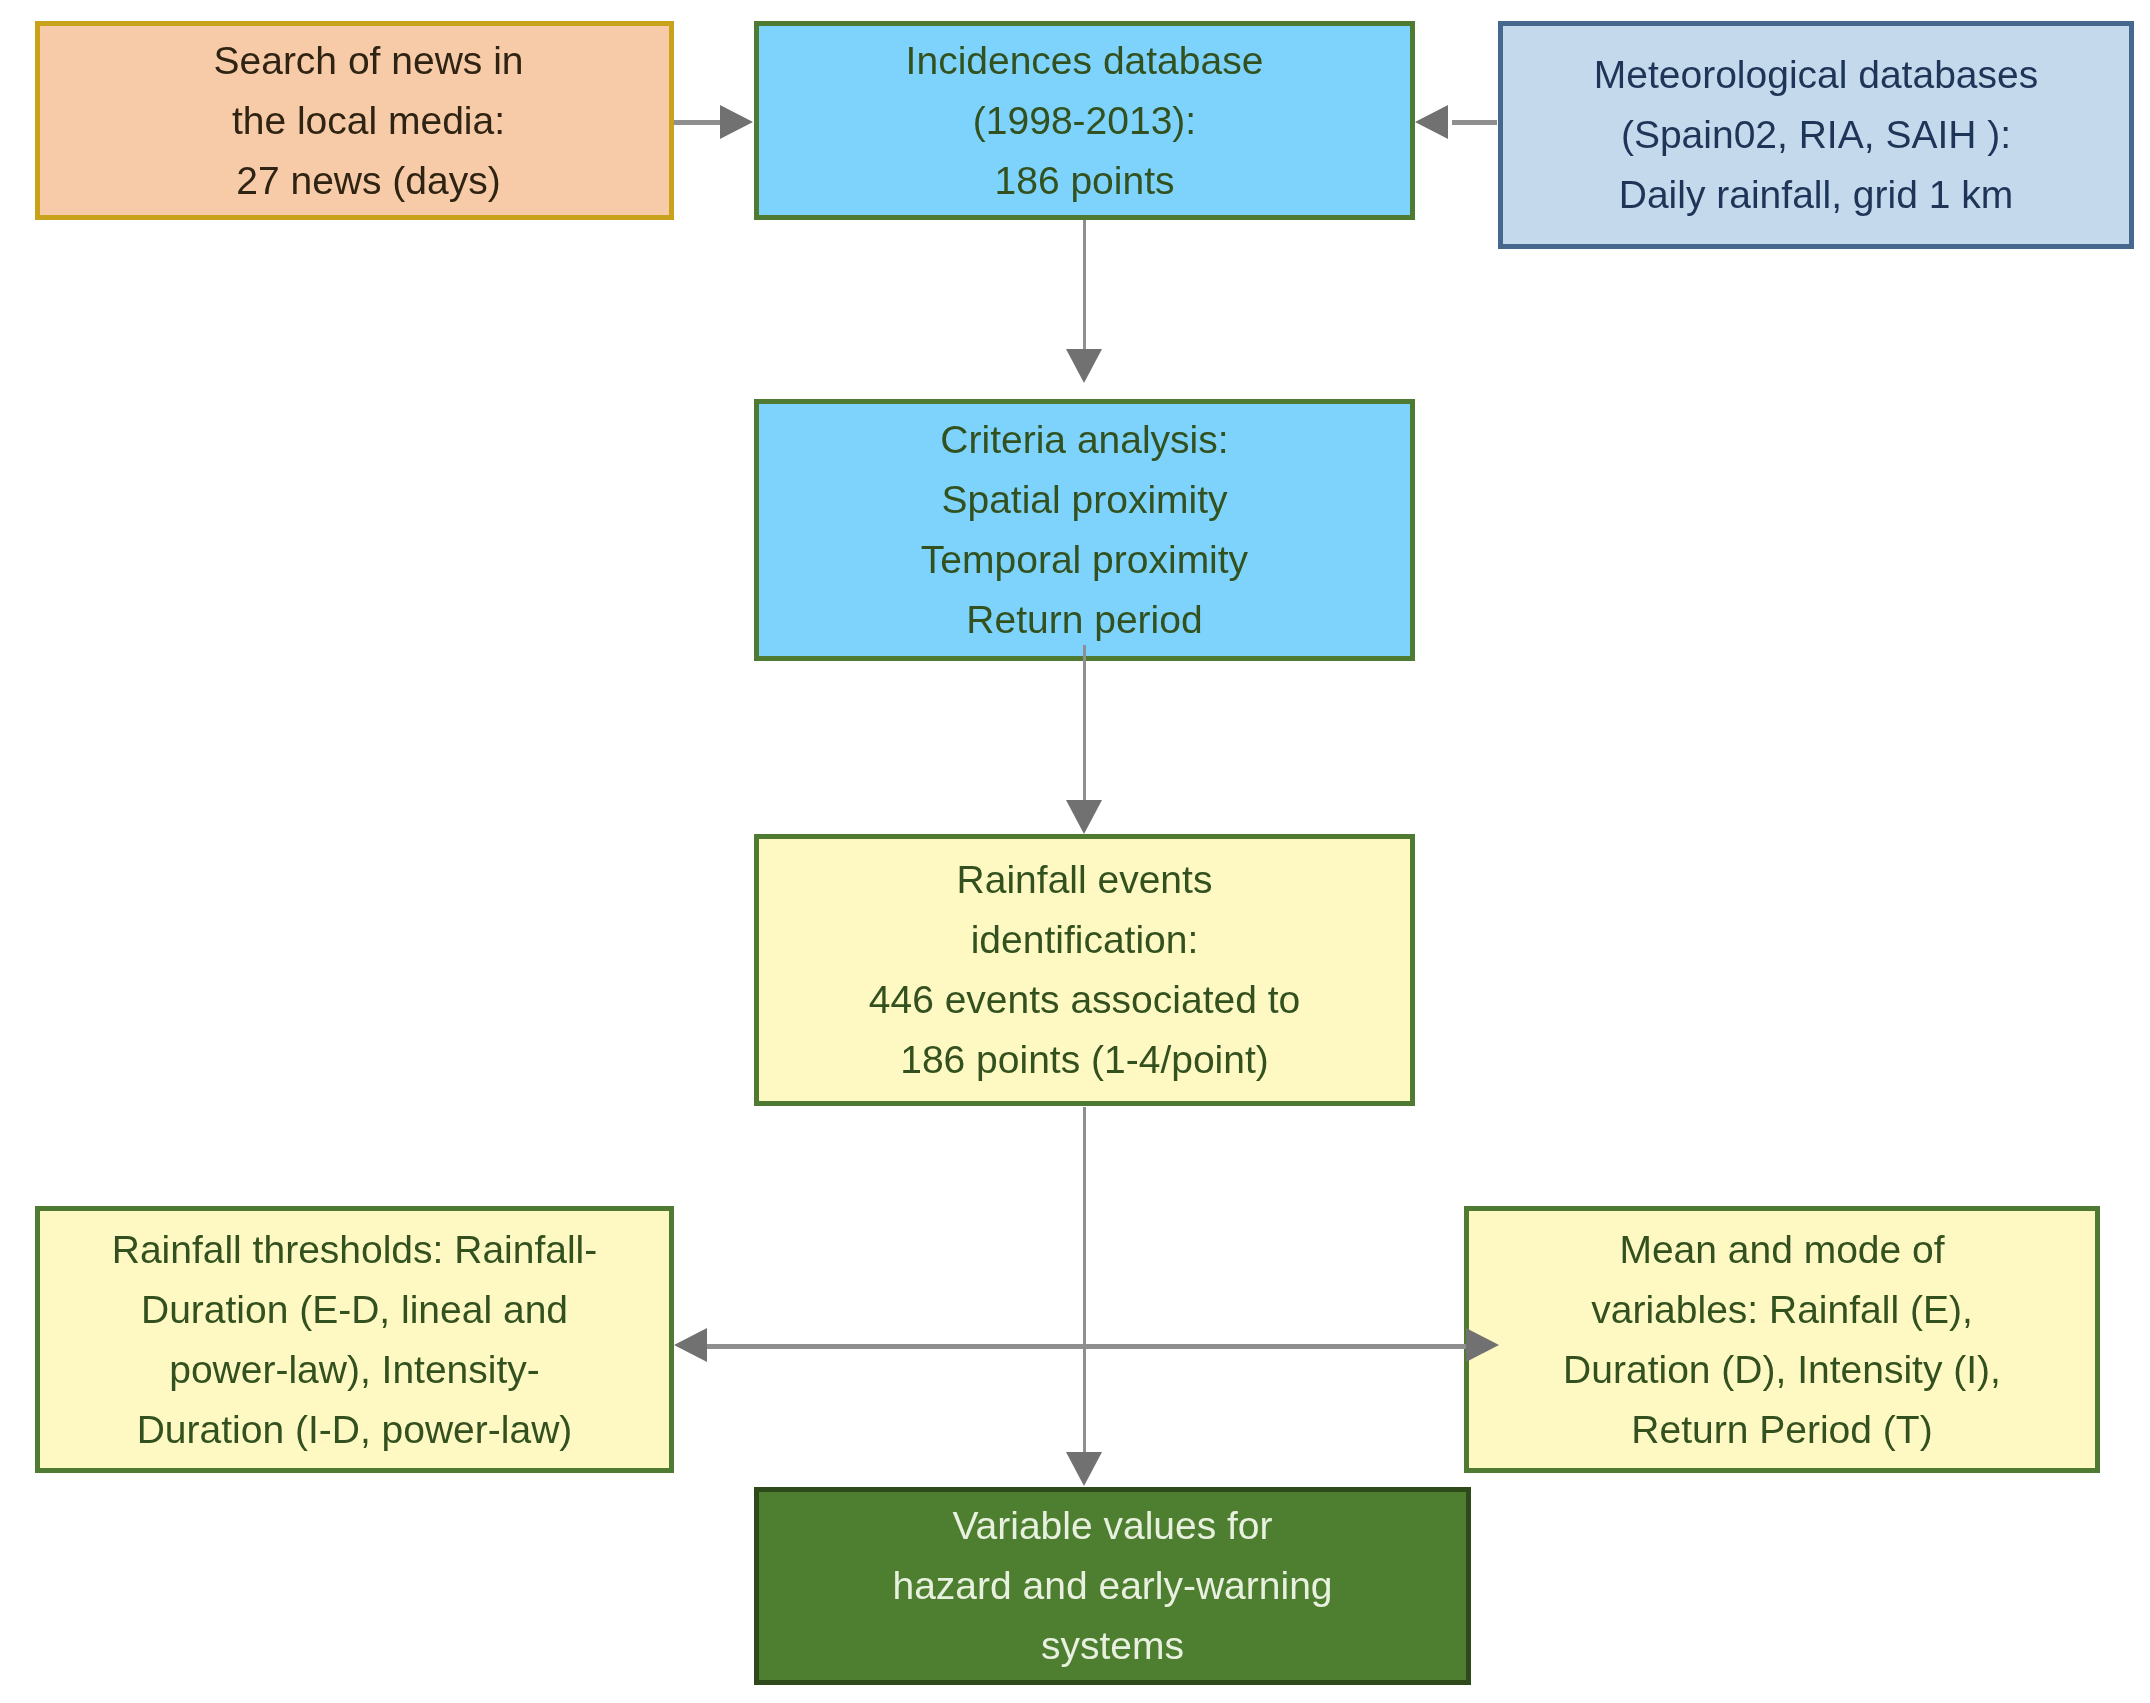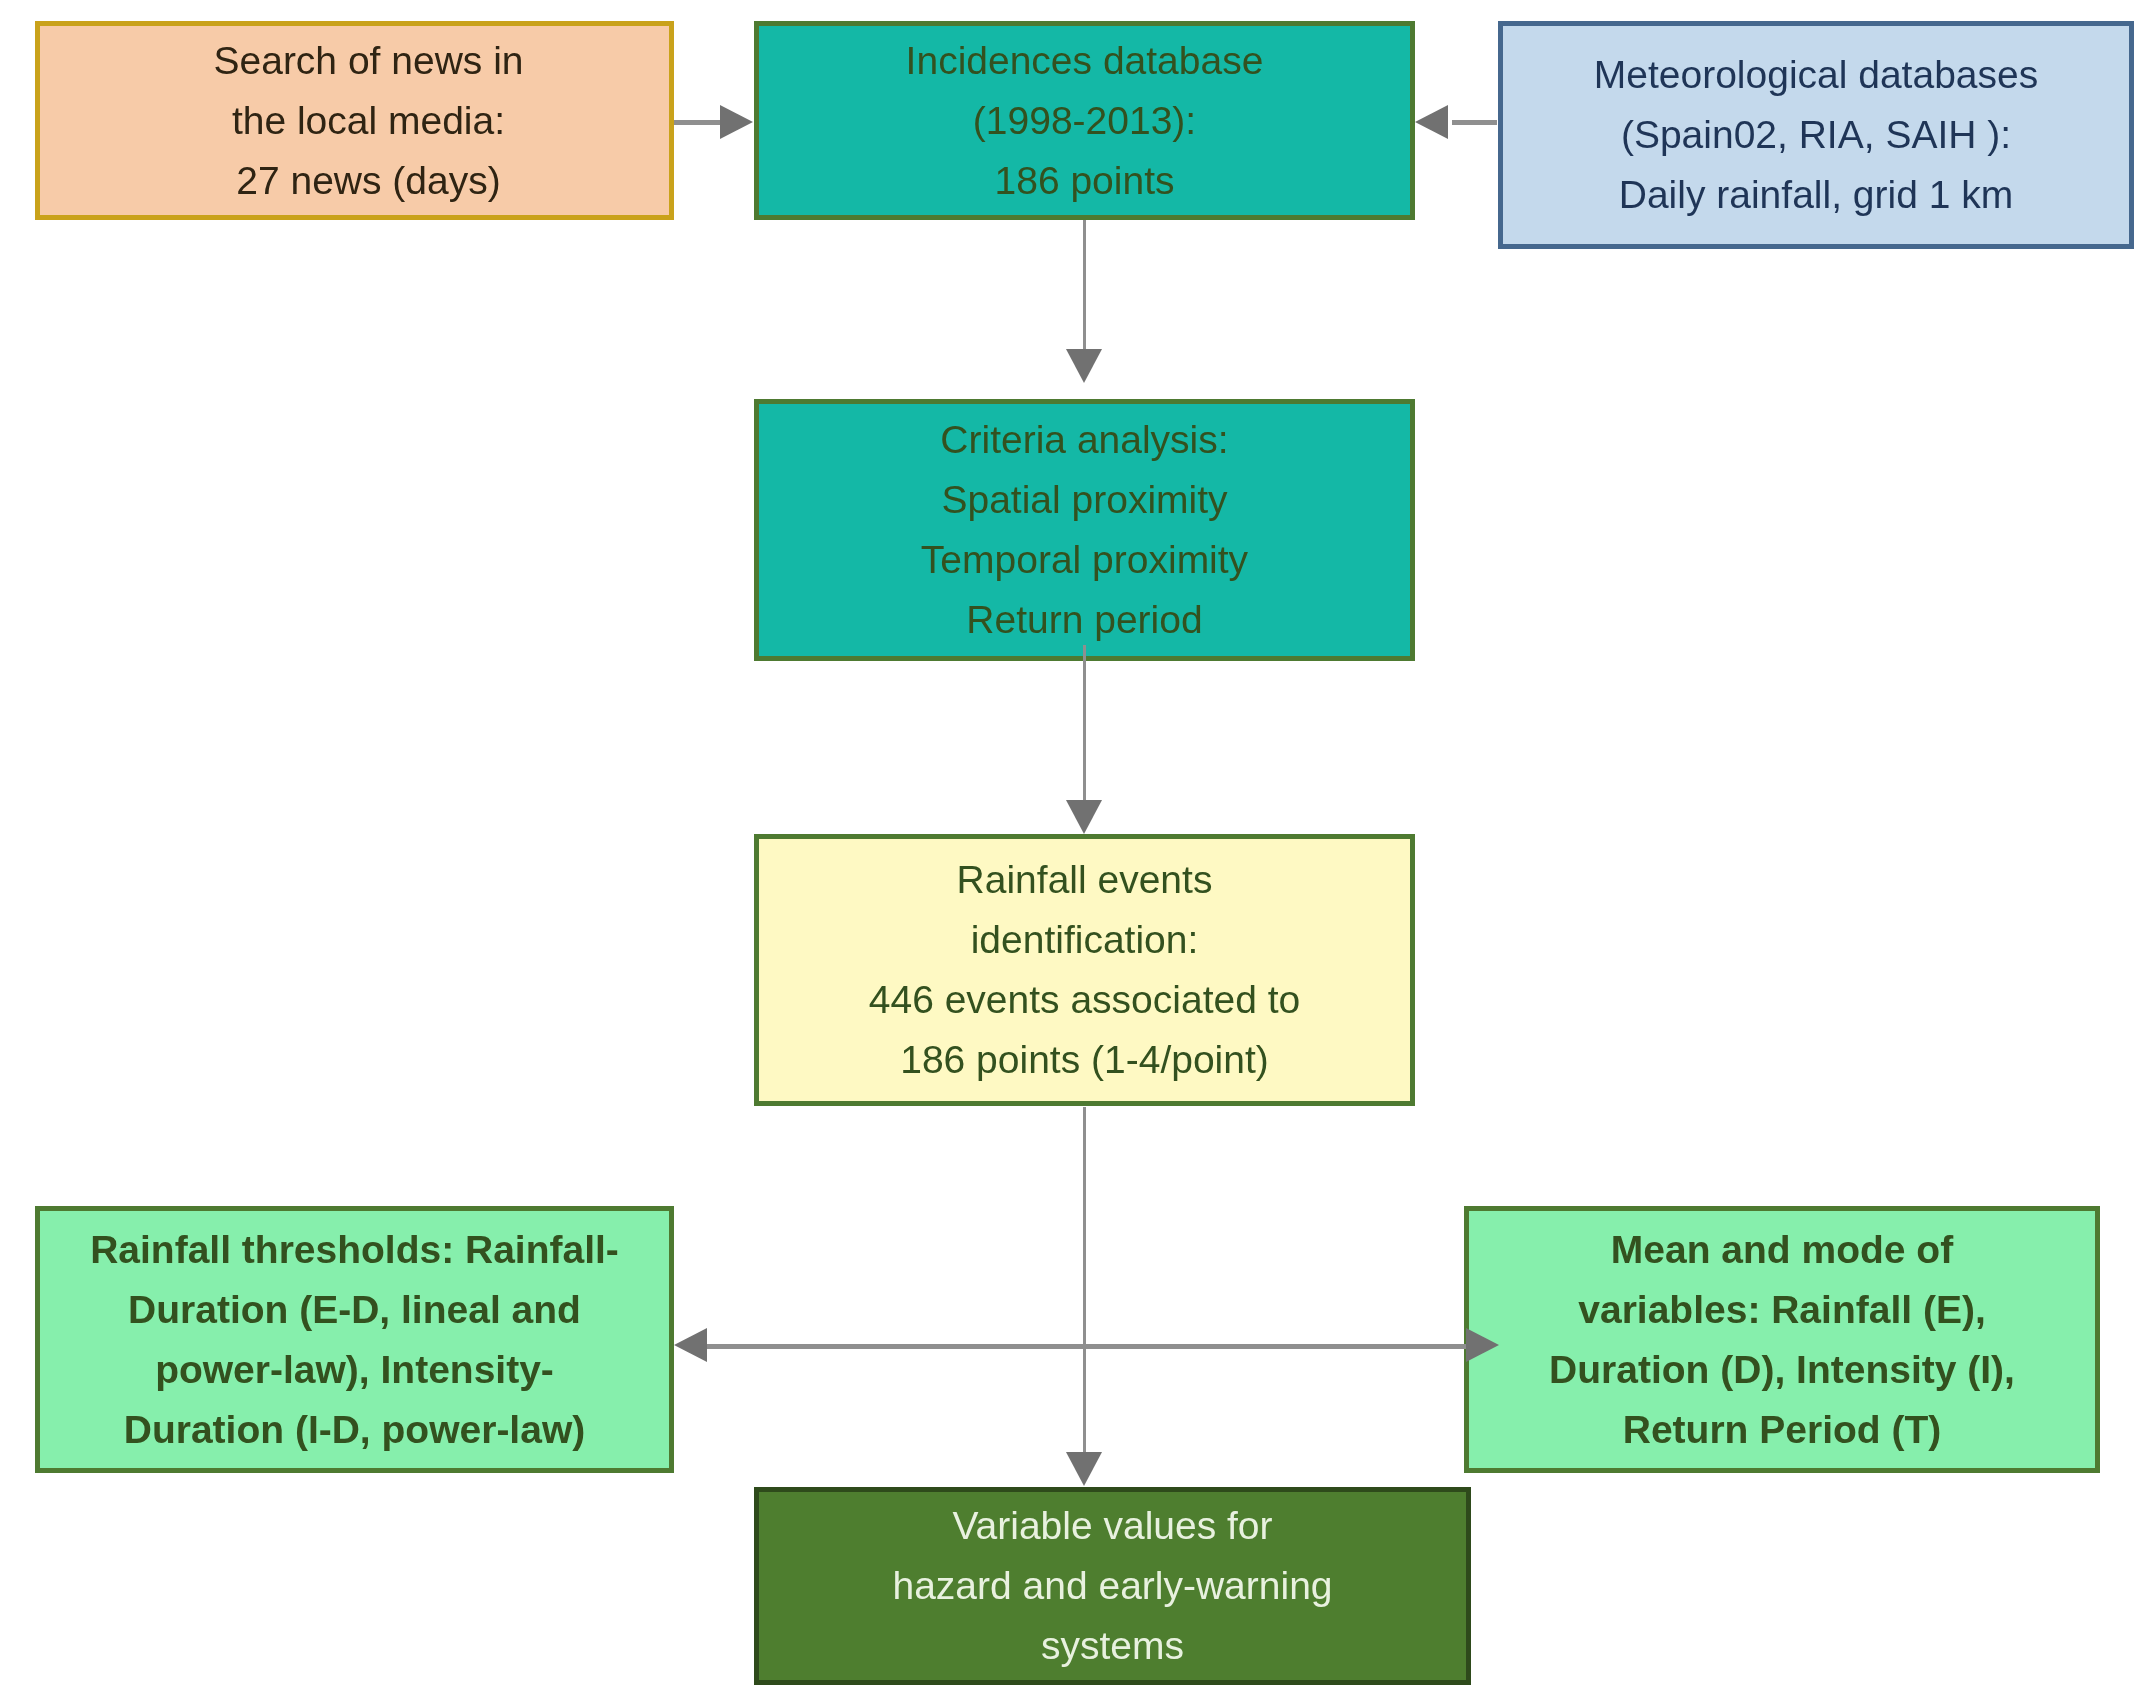--- a/index.html
+++ b/index.html
@@ -26,23 +26,23 @@
     border-width: 5.1px;
   }
   .box-label {
     white-space: pre-line;
     font-size: 39px;
     line-height: 60px;
     padding: 0 11.4px;
   }
   
   .orange     { background: #F7CBA8; border-color: #C9A21B; color: #2F2413; }
-  .lightgreen { background: #14b8a6; border-color: #4E7A31; color: #33511F; }
+  .lightgreen { background: #7dd3fc; border-color: #4E7A31; color: #33511F; }
   .medgreen   { background: #fef9c3; border-color: #4E7A31; color: #33511F; text-align: center; }
-  .green      { background: #86efac; border-color: #4E7A31; color: #33511F; font-weight: bold; }
+  .green      { background: #fef9c3; border-color: #4E7A31; color: #33511F; }
   .blue       { background: #C4D9EC; border-color: #46688E; color: #1F3557; }
   .darkgreen  { background: #4E7E2F; border-color: #2E4A1B; color: #E8F1DF; }
 
   
   #box-news        { left: 35px;   top: 21px;   width: 639px; height: 199px; padding-left: 28px; }
   #box-incidences  { left: 754px; top: 21px;   width: 661px; height: 199px; }
   #box-meteo       { left: 1498px; top: 21px;   width: 636px; height: 228px; }
   #box-criteria    { left: 754px; top: 383px;  width: 661px; height: 262px; margin-top: 16px; }
   #box-events      { left: 754px; top: 834px; width: 661px; height: 272px; }
   #box-thresholds  { left: 35px;   top: 1206px; width: 639px; height: 267px; }

